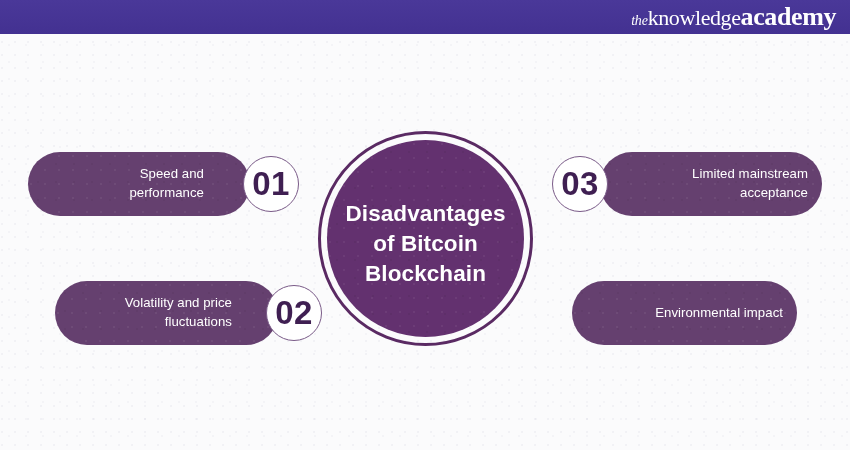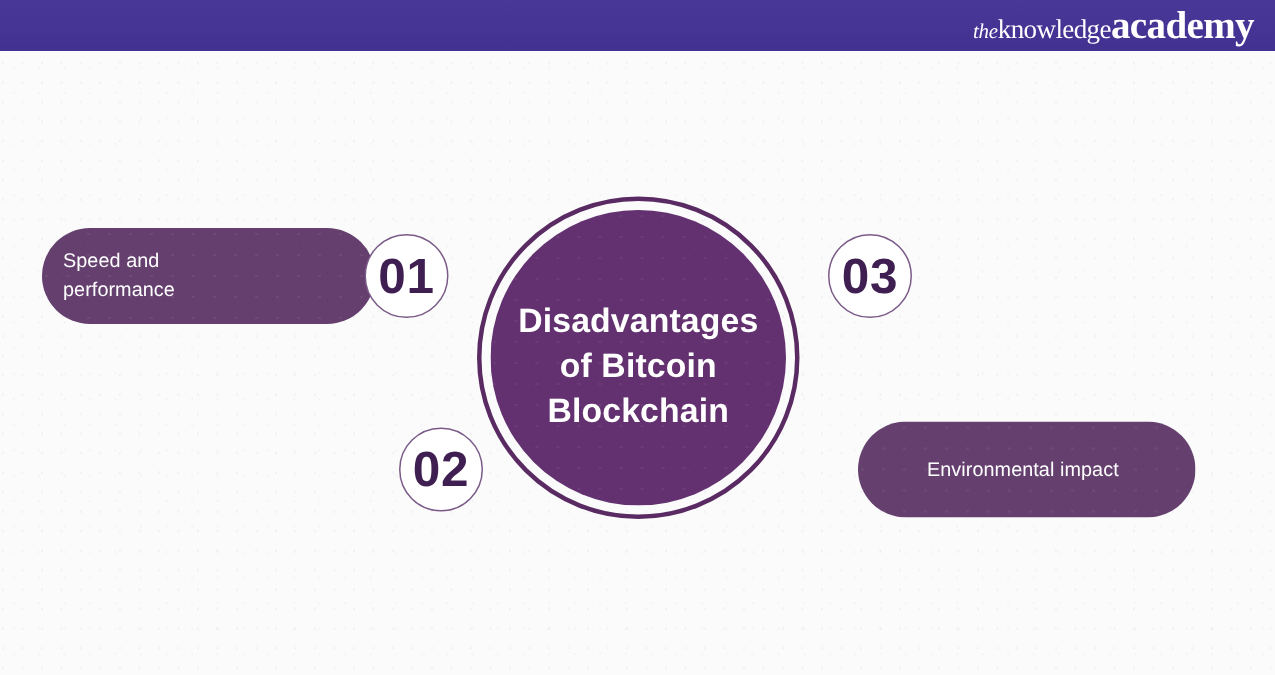--- a/index.html
+++ b/index.html
@@ -46,21 +46,21 @@
     white-space: nowrap;
     font-family: "Liberation Serif", serif;
     line-height: 1;
   }
   .brand-the {
     font-style: italic;
     font-size: 14px;
     letter-spacing: -0.2px;
   }
   .brand-knowledge {
-    font-size: 18px;
+    font-size: 22px;
     letter-spacing: -0.4px;
   }
   .brand-academy {
     font-size: 26px;
     font-weight: bold;
     letter-spacing: -0.4px;
   }
 
   
   .center-node {
@@ -121,21 +121,21 @@
       radial-gradient(circle at 10px 12px, rgba(0,0,0,0.045) 0.8px, transparent 1px);
     background-size: 14px 14px, 18px 18px;
     display: flex;
     align-items: center;
     box-sizing: border-box;
   }
   .pill-label {
     color: #ffffff;
     font-size: 13.2px;
     line-height: 1.42;
-    text-align: left;
+    text-align: right;
     flex: 1;
     letter-spacing: 0.05px;
   }
 
   .pill-left  { justify-content: flex-start; }
   .pill-right { justify-content: flex-end; }
 
   .pill-1 { left: 28px;  top: 152px; width: 222px; padding-right: 46px; padding-left: 14px; }
   .pill-2 { left: 55px;  top: 281px; width: 223px; padding-right: 46px; padding-left: 14px; }
   .pill-3 { left: 600px; top: 152px; width: 222px; padding-left: 46px;  padding-right: 14px; }
@@ -186,22 +186,34 @@
   </div>
 
   <div class="pill pill-1 pill-left">
     <div class="pill-label">
       <span>Speed and</span><br>
       <span>performance</span>
     </div>
   </div>
   <div class="badge badge-1">01</div>
 
+  <div class="pill pill-2 pill-left">
+    <div class="pill-label">
+      <span>Volatility and price</span><br>
+      <span>fluctuations</span>
+    </div>
+  </div>
   <div class="badge badge-2">02</div>
 
+  <div class="pill pill-3 pill-right">
+    <div class="pill-label">
+      <span>Limited mainstream</span><br>
+      <span>acceptance</span>
+    </div>
+  </div>
   <div class="badge badge-3">03</div>
 
   <div class="pill pill-4 pill-right">
     <div class="pill-label">
       <span>Environmental impact</span>
     </div>
   </div>
 
 </div>
 

